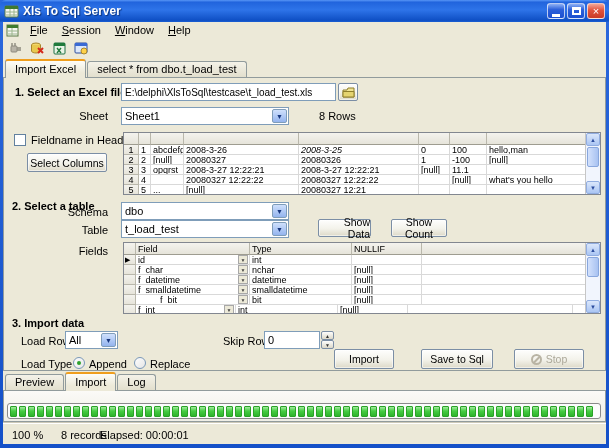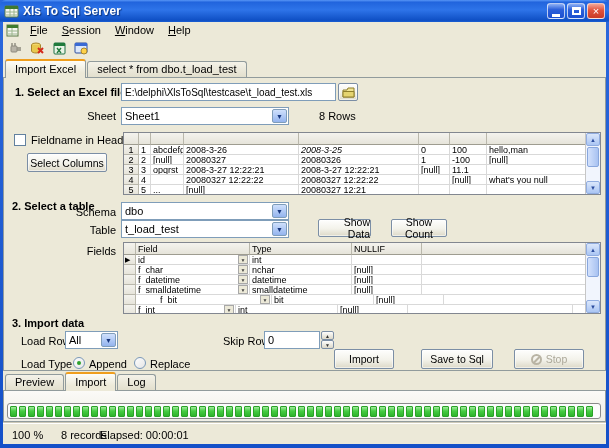--- a/index.html
+++ b/index.html
@@ -28,21 +28,21 @@
 .tbtn{width:18px;height:17px;display:flex;align-items:center;justify-content:center;border:1px solid transparent;border-radius:2px;}
 
 .tabstrip{height:19px;display:flex;align-items:flex-end;padding-left:2px;flex:none;position:relative;z-index:2;}
 .tab{height:16px;line-height:15px;padding:0 9px;font-size:11px;border:1px solid #919b9c;border-bottom:none;
  border-radius:3px 3px 0 0;background:linear-gradient(180deg,#f4f2e8,#e2dfcd);margin-right:1px;white-space:nowrap;cursor:default;}
 .tab.active{height:19px;line-height:17px;background:linear-gradient(180deg,#fdfdf8,#ece9d8 70%);
  border-top:2px solid #eé9b1c;border-top:2px solid #ef9e1d;margin-bottom:-1px;}
 
 .main{position:relative;height:294px;background:#ece9d8;border:1px solid #919b9c;flex:none;z-index:1;}
 .lbl{position:absolute;font-size:11px;white-space:nowrap;}
-.rlabel{position:absolute;width:72px;left:40px;text-align:right;font-size:11px;white-space:nowrap;}
+.rlabel{position:absolute;width:72px;left:32px;text-align:right;font-size:11px;white-space:nowrap;}
 .sec-title{position:absolute;font-size:11px;font-weight:bold;white-space:nowrap;}
 .txt{position:absolute;border:1px solid #7f9db9;background:#fff;font-size:10px;padding:1px 3px;font-family:"Liberation Sans",sans-serif;height:18px;}
 .combo{position:absolute;height:18px;border:1px solid #7f9db9;background:#fff;font-size:11px;display:flex;align-items:center;}
 .combo-val{flex:1;padding-left:3px;white-space:nowrap;overflow:hidden;}
 .combo-arrow{width:15px;height:14px;margin-right:1px;flex:none;background:linear-gradient(180deg,#cfe0fc,#94b4ee);
  border:1px solid #7f9db9;border-radius:2px;color:#17367e;font-size:7px;line-height:13px;text-align:center;}
 .xp-btn{position:absolute;border:1px solid #7b8ea5;border-radius:2px;font-size:10.5px;color:#000;cursor:default;
  background:linear-gradient(180deg,#fefefd,#f3f2ea 55%,#ddd9c8);box-shadow:inset 0 0 0 1px rgba(255,255,255,.55);
  display:flex;align-items:center;justify-content:center;font-family:"Liberation Sans",sans-serif;gap:4px;}
 .xp-btn.disabled{color:#aca899;}
@@ -222,21 +222,21 @@
               <div class="gcell" style="width: 100px;"></div>
             </div>
             <div class="grow">
               <div class="gcell rowhead" style="width: 15px;"><span class="rownum">4</span></div>
               <div class="gcell" style="width: 12px;">4</div>
               <div class="gcell" style="width: 33px;"></div>
               <div class="gcell" style="width: 115px;">20080327 12:22:22</div>
               <div class="gcell" style="width: 120px;">20080327 12:22:22</div>
               <div class="gcell" style="width: 31px;"></div>
               <div class="gcell" style="width: 37px;">[null]</div>
-              <div class="gcell" style="width: 100px;">what's you null</div>
+              <div class="gcell" style="width: 100px;">what's you hello</div>
             </div>
             <div class="grow">
               <div class="gcell rowhead" style="width: 15px;"><span class="rownum">5</span></div>
               <div class="gcell" style="width: 12px;">5</div>
               <div class="gcell" style="width: 33px;">...</div>
               <div class="gcell" style="width: 115px;">[null]</div>
               <div class="gcell" style="width: 120px;">20080327 12:21</div>
               <div class="gcell" style="width: 31px;"></div>
               <div class="gcell" style="width: 37px;"></div>
               <div class="gcell" style="width: 100px;"></div>
@@ -297,21 +297,21 @@
             </div>
             <div class="grow">
               <div class="gcell ind" style="width: 12px;"></div>
               <div class="gcell" style="width: 114px;"><span class="fld-arrow">▼</span>f_smalldatetime</div>
               <div class="gcell" style="width: 102px;">smalldatetime</div>
               <div class="gcell" style="width: 70px;">[null]</div>
               <div class="gcell" style="width: 165px;"></div>
             </div>
             <div class="grow">
               <div class="gcell ind" style="width: 12px;"></div>
-              <div class="gcell" style="width: 136px; padding-left: 24px;"><span class="fld-arrow">▼</span>f_bit</div>
+              <div class="gcell" style="width: 114px; padding-left: 24px;"><span class="fld-arrow">▼</span>f_bit</div>
               <div class="gcell" style="width: 102px;">bit</div>
               <div class="gcell" style="width: 70px;">[null]</div>
               <div class="gcell" style="width: 165px;"></div>
             </div>
             <div class="grow">
               <div class="gcell ind" style="width: 12px;"></div>
               <div class="gcell" style="width: 100px;"><span class="fld-arrow">▼</span>f_int</div>
               <div class="gcell" style="width: 102px;">int</div>
               <div class="gcell" style="width: 70px;">[null]</div>
               <div class="gcell" style="width: 165px;"></div>

